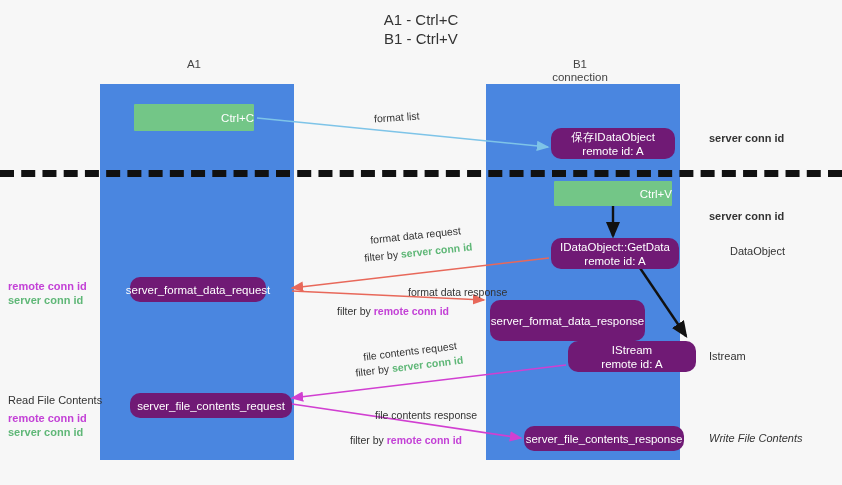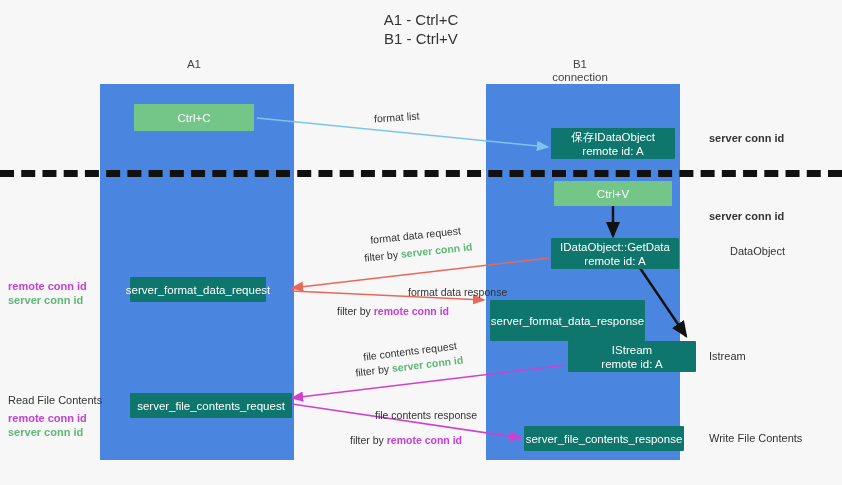--- a/index.html
+++ b/index.html
@@ -31,22 +31,22 @@
     color:#444; line-height:13px; width:160px;
   }
   .lane-head .lt { display:block; }
 
   .box {
     position:absolute; display:flex; flex-direction:column;
     align-items:center; justify-content:center;
     color:#fff; font-size:11.5px; line-height:14px; text-align:center;
     border-radius:1px;
   }
-  .box.green { background:#73c687; }
-  .box.orange { background:#0f766e; }
+  .box.green { background:#73c687;align-items:flex-end; }
+  .box.orange { background:#701a75;border-radius:10px; }
   .box .l2 { font-size:11.5px; }
 
   .sidelbl {
     position:absolute; font-size:11px; line-height:14px; color:#333;
   }
   .green-txt { color:#5fb777; font-weight:bold; }
   .magenta-txt { color:#c341d6; font-weight:bold; }
 
   .arrowlbl {
     position:absolute; font-size:10.5px; color:#333; white-space:nowrap;
@@ -185,15 +185,15 @@
   <div class="sidelbl" style="left:8px; top:393px;">
     <div>Read File Contents</div>
     <div class="magenta-txt" style="margin-top:4px;">remote conn id</div>
     <div class="green-txt">server conn id</div>
   </div>
 
   <div class="rightlbl green-txt" style="left:709px; top:132px;">server conn id</div>
   <div class="rightlbl green-txt" style="left:709px; top:210px;">server conn id</div>
   <div class="rightlbl" style="left:709px; top:245px;padding-left:21px;">DataObject</div>
   <div class="rightlbl" style="left:709px; top:350px;">Istream</div>
-  <div class="rightlbl" style="left:709px; top:432px;">Write File Contents</div>
+  <div class="rightlbl" style="left:709px; top:432px;font-style:italic;">Write File Contents</div>
 
 </div>
 
 </body></html>

